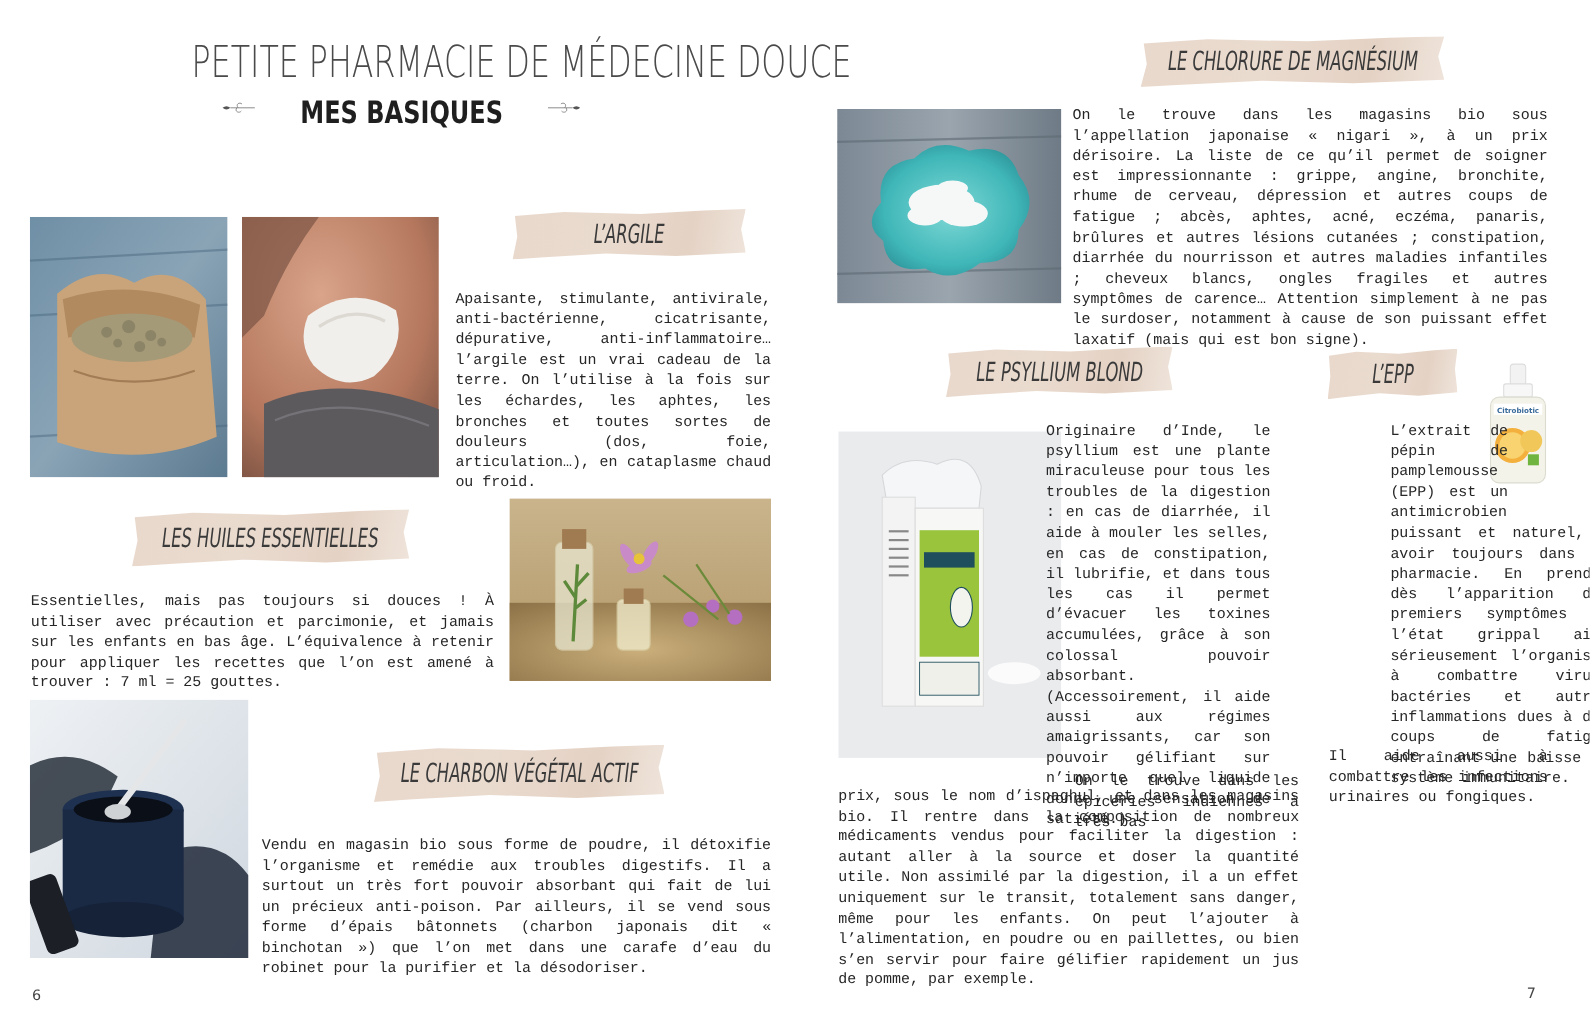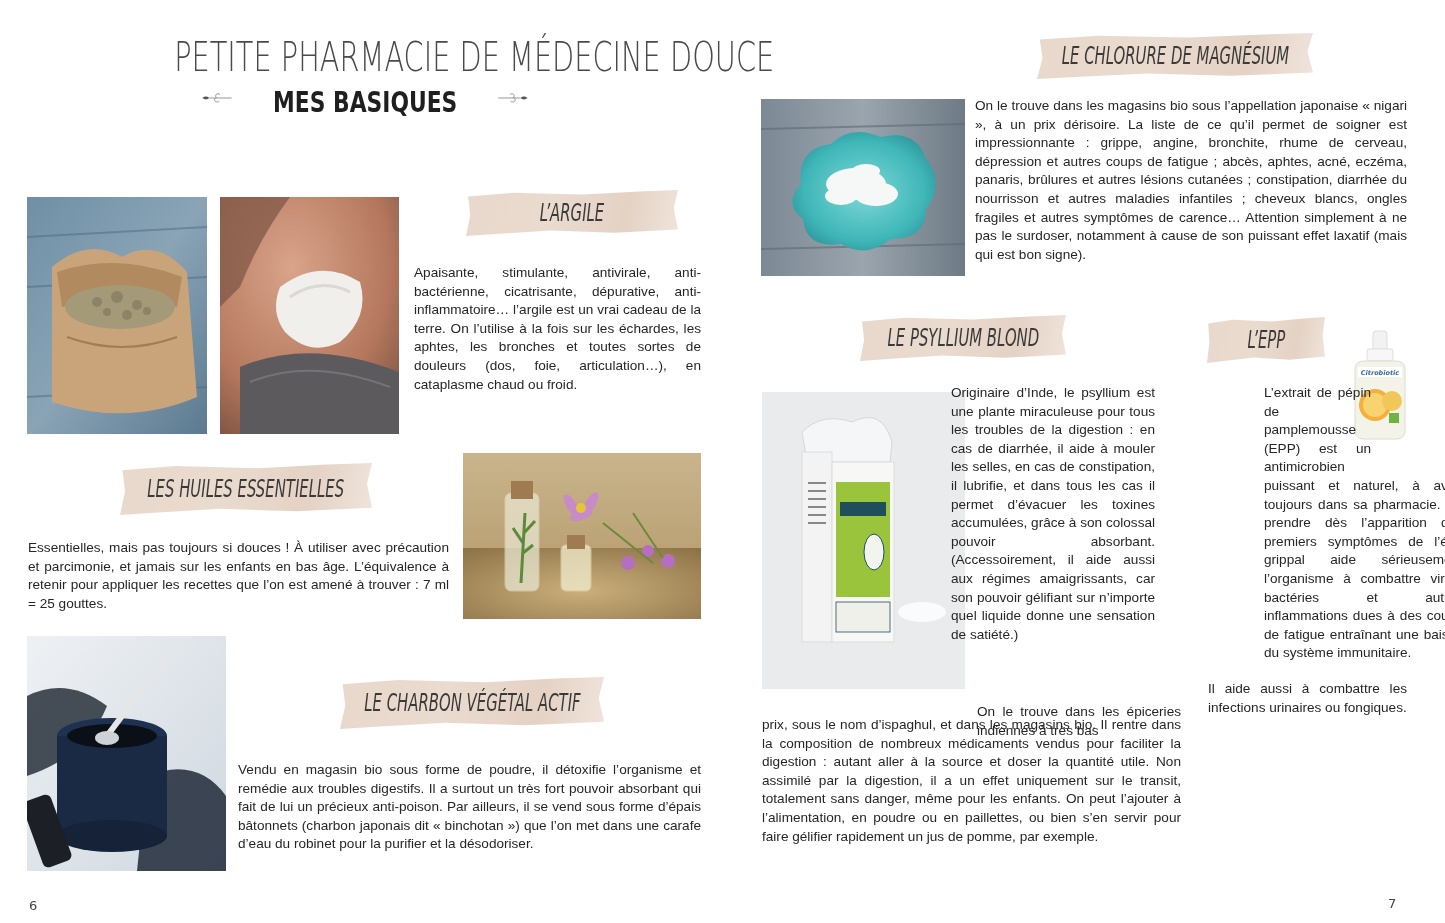--- a/index.html
+++ b/index.html
@@ -32,21 +32,21 @@
     clip-path: polygon(1% 14%, 22% 6%, 55% 10%, 82% 3%, 100% 0%, 98% 40%, 100% 86%, 70% 93%, 40% 88%, 12% 96%, 0% 100%, 2% 55%);
     display: flex; align-items: center; justify-content: center; font-style: italic;
   }
   .tape span {
     font-family: "DejaVu Sans", sans-serif; font-weight: 200; color: #3a3a3a;
     font-size: 24px; white-space: nowrap; transform: scaleX(0.62);
     display: inline-block;
   }
 
   .body-text {
-    font-family: Liberation Sans, sans-serif; font-size: 13.6px; line-height: 18.6px;
+    font-family: Liberation Mono, monospace; font-size: 13.6px; line-height: 18.6px;
     color: #262626; text-align: justify; margin: 0;
     hyphens: manual;
   }
   .body-text p { margin: 0 0 3px 0; }
 
   .photo { overflow: hidden; }
   .page-num {
     font-family: "DejaVu Sans", sans-serif; font-size: 13px; color: #444;
   }
 </style>
@@ -250,21 +250,21 @@
 <div class="abs body-text" style="left:977px; top:703px; width:204px;">
   <p>On le trouve dans les épiceries indiennes à très bas</p>
 </div>
 <div class="abs body-text" style="left:762px; top:716px; width:419px;">
   <p>prix, sous le nom d’ispaghul, et dans les magasins bio. Il rentre dans la composition de nombreux médicaments vendus pour faciliter la digestion : autant aller à la source et doser la quantité utile. Non assimilé par la digestion, il a un effet uniquement sur le transit, totalement sans danger, même pour les enfants. On peut l’ajouter à l’alimentation, en poudre ou en paillettes, ou bien s’en servir pour faire gélifier rapidement un jus de pomme, par exemple.</p>
 </div>
 
 <div class="abs tape" style="left:1207px; top:317px; width:118px; height:46px;">
   <span>L’EPP</span>
 </div>
-<div class="abs photo" style="left:1345px; top:327px; width:70px; height:118px;font-style:italic;">
+<div class="abs photo" style="left:1345px; top:327px; width:70px; height:118px;">
   <svg width="70" height="118" viewBox="0 0 70 118">
     <rect width="70" height="118" fill="#ffffff"></rect>
     <rect x="28" y="4" width="14" height="20" rx="3" fill="#f2f2f2" stroke="#ddd"></rect>
     <rect x="22" y="22" width="26" height="12" rx="2" fill="#f7f7f7" stroke="#ddd"></rect>
     <rect x="10" y="34" width="50" height="78" rx="8" fill="#f4f3ea" stroke="#dcdcd0"></rect>
     <rect x="13" y="40" width="44" height="10" fill="#ffffff"></rect>
     <text x="35" y="48" font-size="6.5" text-anchor="middle" font-family="DejaVu Sans, sans-serif" font-weight="bold" fill="#3a6b9a">Citrobiotic</text>
     <circle cx="30" cy="78" r="16" fill="#f4b03c"></circle>
     <circle cx="30" cy="78" r="12" fill="#f8d36f"></circle>
     <circle cx="47" cy="74" r="10" fill="#f1c75a"></circle>

